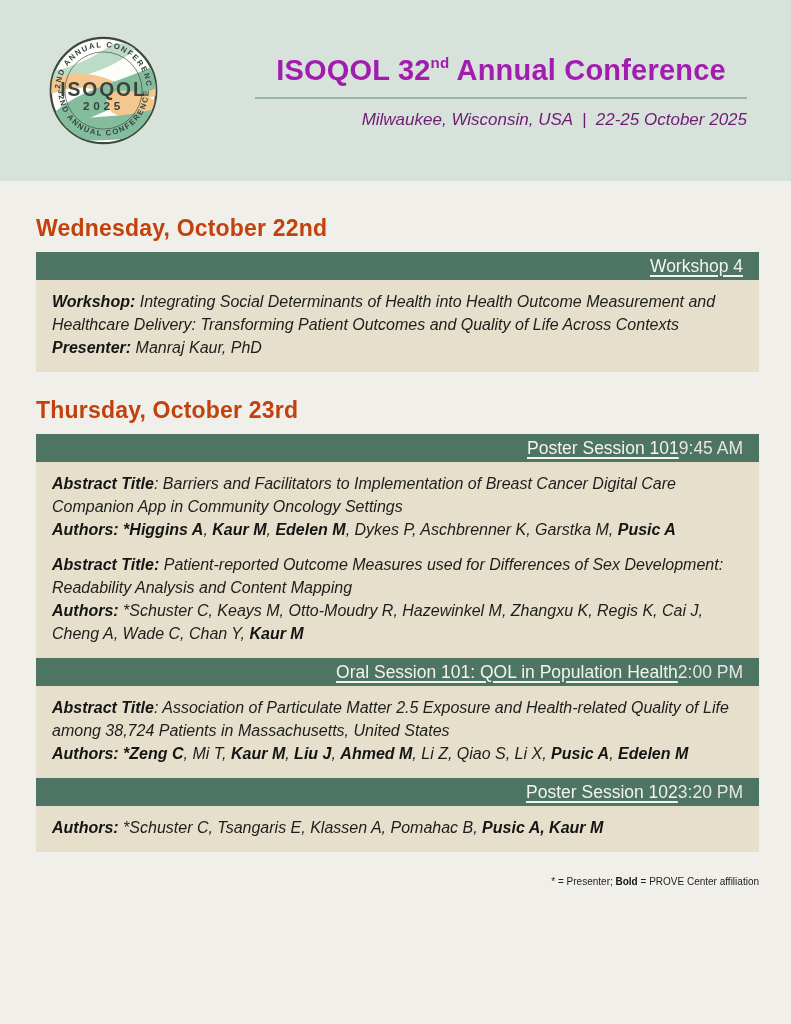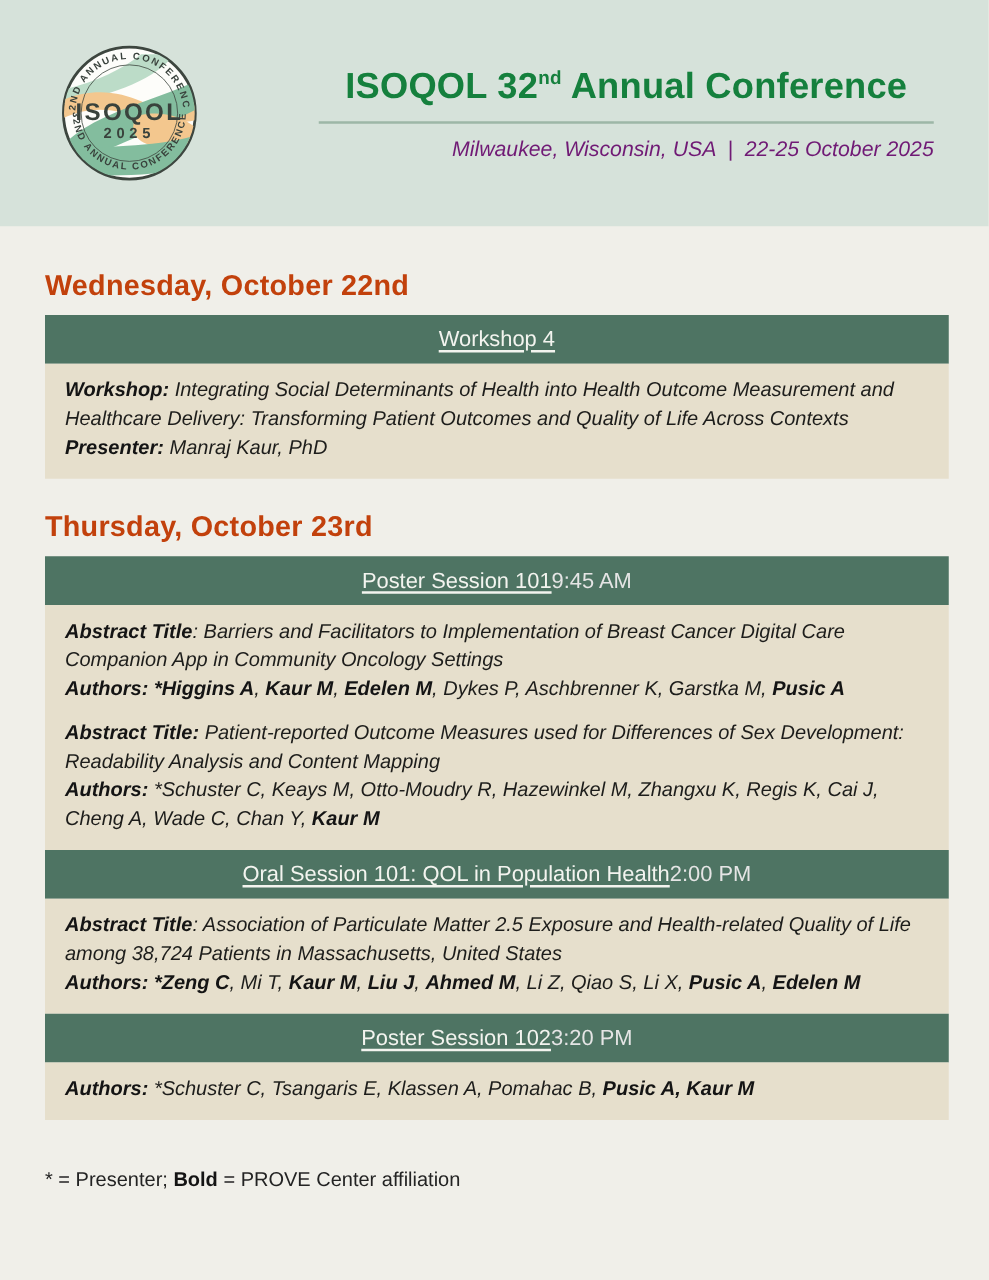--- a/index.html
+++ b/index.html
@@ -19,58 +19,58 @@
     display:flex;align-items:flex-start;
     box-sizing:border-box;
     padding:0 44px 0 47px;
   }
   .logo{width:113px;height:113px;margin-top:34px;flex:0 0 auto;}
   .logo .ring{font-size:8.2px;font-weight:bold;letter-spacing:1.6px;fill:#39423c;}
   .logo .logo-main{font-size:20.5px;font-weight:bold;letter-spacing:2px;fill:#39423c;}
   .logo .logo-year{font-size:12.5px;font-weight:bold;letter-spacing:4px;fill:#39423c;}
   .header-right{margin-left:auto;width:492px;padding-top:48px;box-sizing:border-box;}
   .title{
-    margin:0;font-size:29px;line-height:32px;font-weight:bold;color:#15803d;
+    margin:0;font-size:29px;line-height:32px;font-weight:bold;color:#a21caf;
     text-align:center;letter-spacing:0.2px;
   }
   .title sup{font-size:0.52em;position:relative;top:-0.05em;vertical-align:super;}
   .divider{border:0;border-top:2px solid #9db7a7;margin:11px 0 0 0;}
   .subtitle{
     margin-top:11px;font-size:17px;font-style:italic;color:#701a75;
     text-align:right;white-space:pre;
   }
 
   
   .content{margin:0 36px;width:723px;box-sizing:border-box;}
   .day-heading{
     margin:24px 0 10px 0;font-size:23px;line-height:28px;
     font-weight:bold;color:#c2410c;letter-spacing:0.2px;
   }
   #schedule .day-heading:first-child{margin-top:33px;}
   .session-bar{
     background:var(--bar-green,#4e7463);
-    height:39px;display:flex;align-items:center;justify-content:center;
+    height:28px;display:flex;align-items:center;justify-content:flex-end;
     box-sizing:border-box;padding:0 16px;
   }
   .session-title{
     color:#f3f4ef;font-size:17.5px;
     text-decoration:underline;text-underline-offset:3px;text-decoration-thickness:1.5px;
     cursor:pointer;
   }
   .session-time{color:#e5e5e5;font-size:17.5px;}
   .session-body{
     background:var(--block-beige,#e6dfcc);
     padding:10px 16px 13px 16px;
     font-style:italic;
   }
   .entry + .entry{margin-top:12px;}
   .entry p{margin:0;font-size:16px;line-height:23px;color:#1d1d1b;}
   .entry b, .footnote b{font-weight:bold;color:#141414;}
 
-  .footnote{margin-top:40px;font-size:16px;color:#232323;}
+  .footnote{margin-top:24px;font-size:10px;color:#232323;text-align:right;}
 </style>
 </head>
 <body>
 
 <div class="page">
 
   <header class="header">
     <svg class="logo" viewBox="0 0 120 120" aria-hidden="true">
       <defs>
         <clipPath id="logo-clip">

